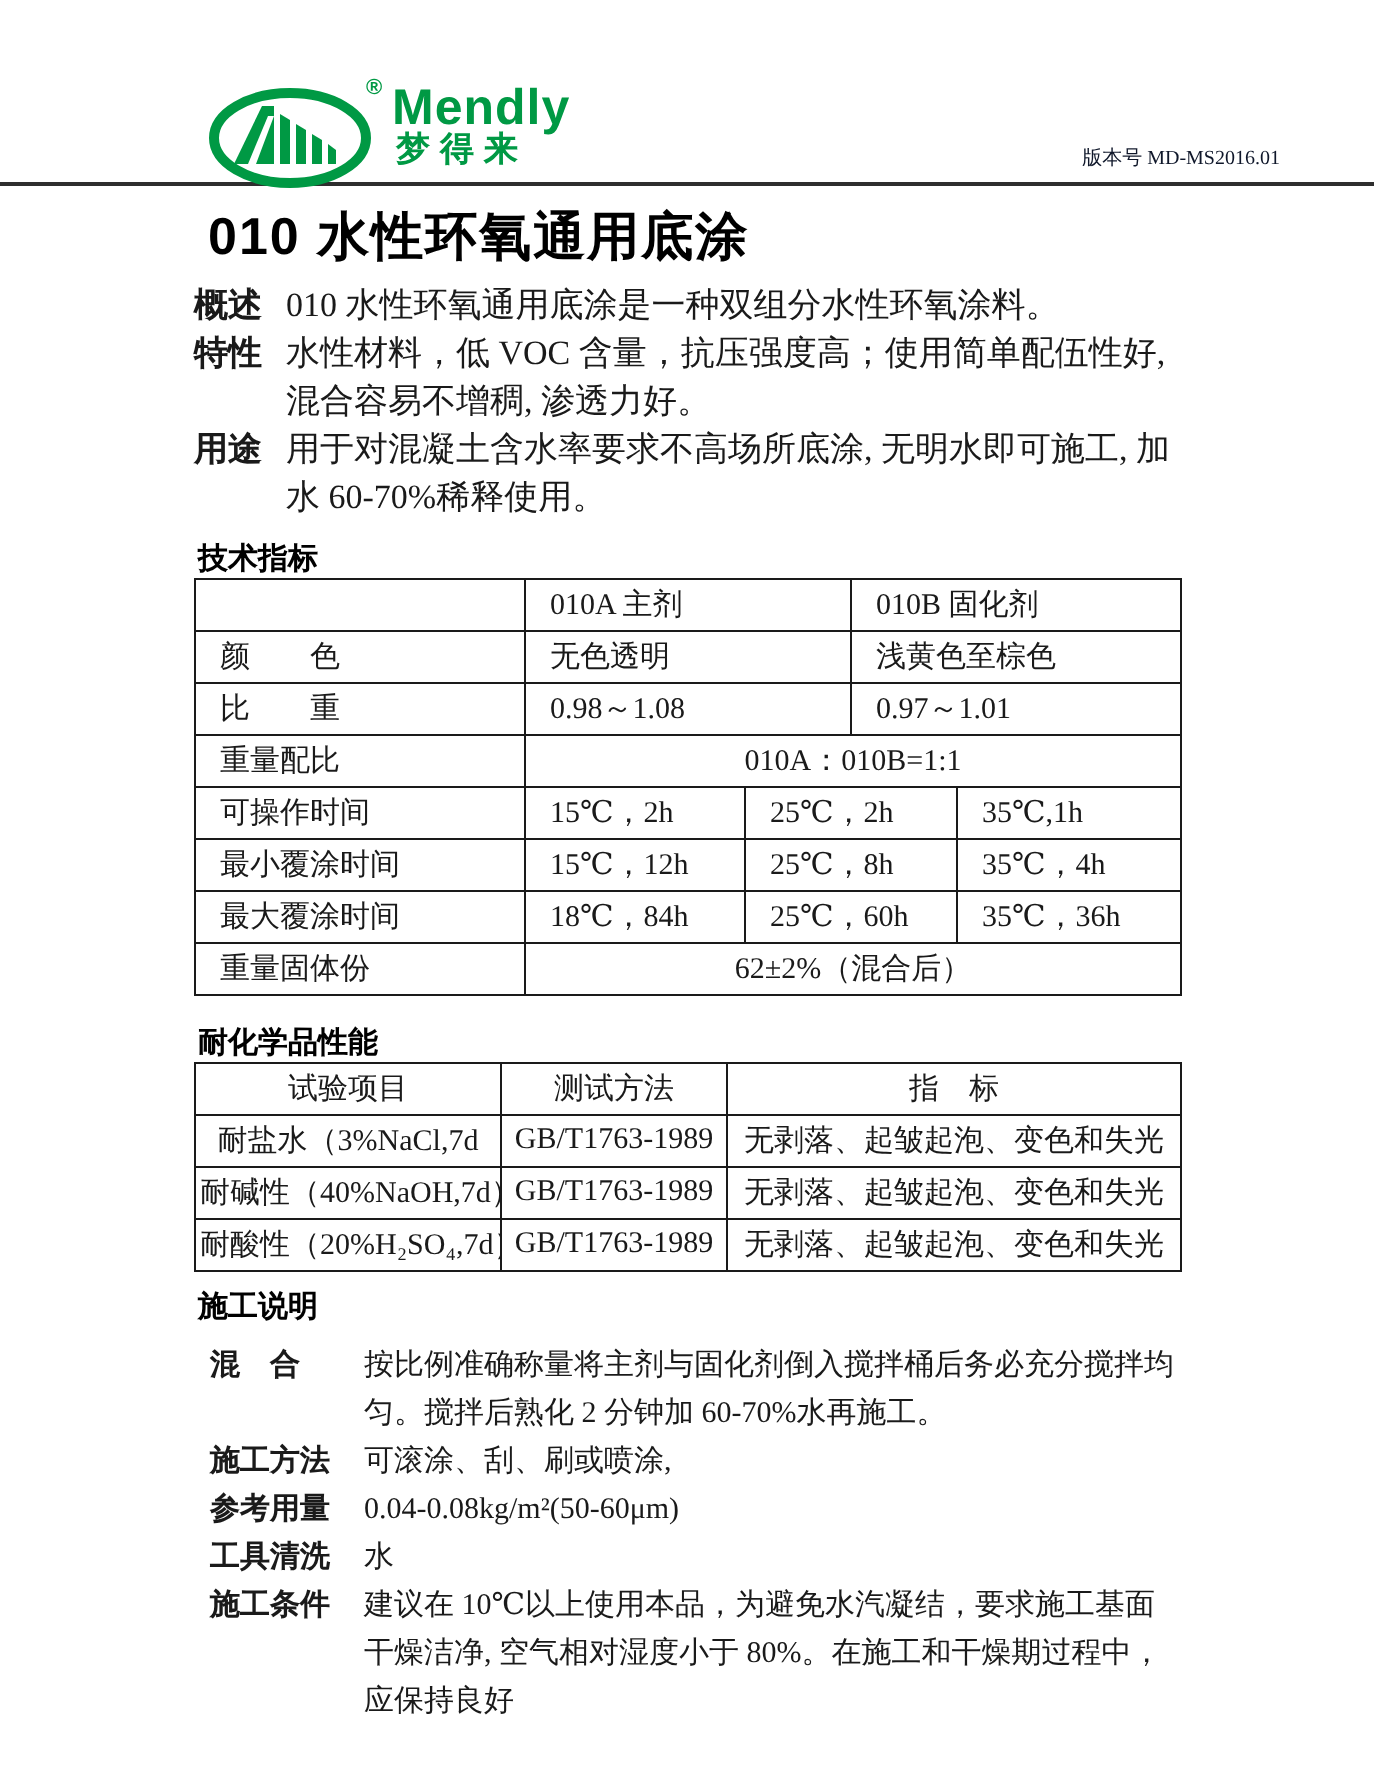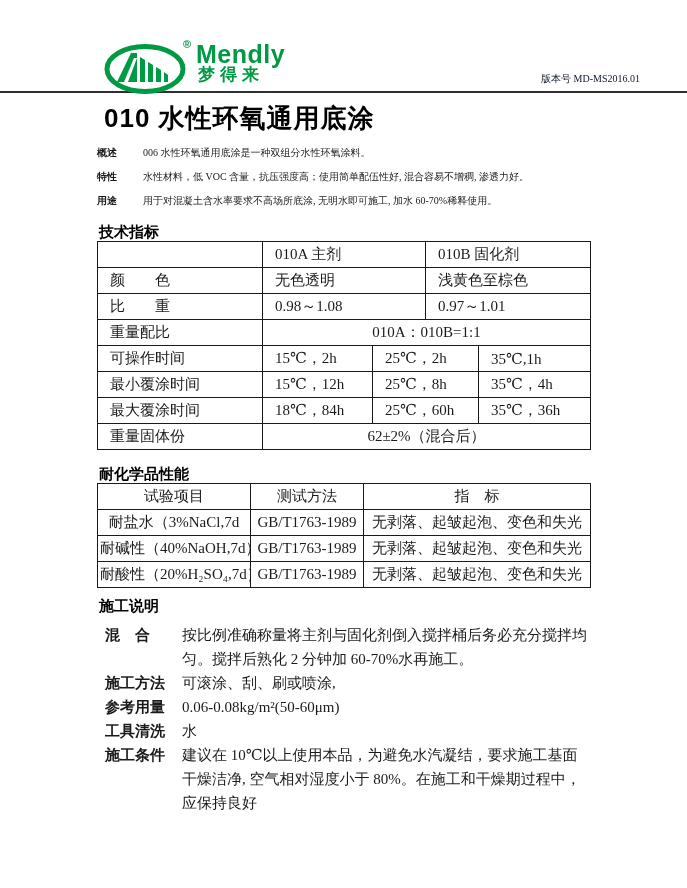--- a/index.html
+++ b/index.html
@@ -33,21 +33,21 @@
   .version { position:absolute; right:47px; top:72px; font-size:10px; color:#0f172a; }
 
   
   main { margin-left:97px; width:493px; }
   .doc-title {
     margin:10px 0 0 7px; padding:0;
     font-family:"Liberation Sans","DejaVu Sans",sans-serif;
     font-size:26px; font-weight:bold; color:#000; line-height:30px; letter-spacing:1px;
   }
   .intro { margin-top:8px; }
-  .irow { display:flex; font-size:10px; line-height:24px;align-items:flex-end; }
+  .irow { display:flex; font-size:17px; line-height:24px; }
   .ilabel {
     flex:none; width:46px;
     font-family:"Liberation Sans","DejaVu Sans",sans-serif; font-weight:bold;
   }
   .itext { flex:1; }
 
   .sec {
     margin:9px 0 0 2px; padding:0;
     font-family:"Liberation Sans","DejaVu Sans",sans-serif;
     font-size:15px; font-weight:bold; line-height:19px; color:#000;
@@ -96,21 +96,21 @@
     <div class="version">版本号 MD-MS2016.01</div>
   </div>
 
   <main>
 
     <h1 class="doc-title">010 水性环氧通用底涂</h1>
 
     <div class="intro">
       <div class="irow">
         <span class="ilabel">概述</span>
-        <span class="itext">006 水性环氧通用底涂是一种双组分水性环氧涂料。</span>
+        <span class="itext">010 水性环氧通用底涂是一种双组分水性环氧涂料。</span>
       </div>
       <div class="irow">
         <span class="ilabel">特性</span>
         <span class="itext">水性材料，低 VOC 含量，抗压强度高；使用简单配伍性好, 混合容易不增稠, 渗透力好。</span>
       </div>
       <div class="irow">
         <span class="ilabel">用途</span>
         <span class="itext">用于对混凝土含水率要求不高场所底涂, 无明水即可施工, 加水 60-70%稀释使用。</span>
       </div>
     </div>
@@ -208,21 +208,21 @@
       <div class="app-row">
         <span class="app-label">混　合</span>
         <span class="app-text">按比例准确称量将主剂与固化剂倒入搅拌桶后务必充分搅拌均匀。搅拌后熟化 2 分钟加 60-70%水再施工。</span>
       </div>
       <div class="app-row">
         <span class="app-label">施工方法</span>
         <span class="app-text">可滚涂、刮、刷或喷涂,</span>
       </div>
       <div class="app-row">
         <span class="app-label">参考用量</span>
-        <span class="app-text">0.06-0.08kg/m²(50-60μm)</span>
+        <span class="app-text">0.04-0.08kg/m²(50-60μm)</span>
       </div>
       <div class="app-row">
         <span class="app-label">工具清洗</span>
         <span class="app-text">水</span>
       </div>
       <div class="app-row">
         <span class="app-label">施工条件</span>
         <span class="app-text">建议在 10℃以上使用本品，为避免水汽凝结，要求施工基面干燥洁净, 空气相对湿度小于 80%。在施工和干燥期过程中，应保持良好</span>
       </div>
     </div>

